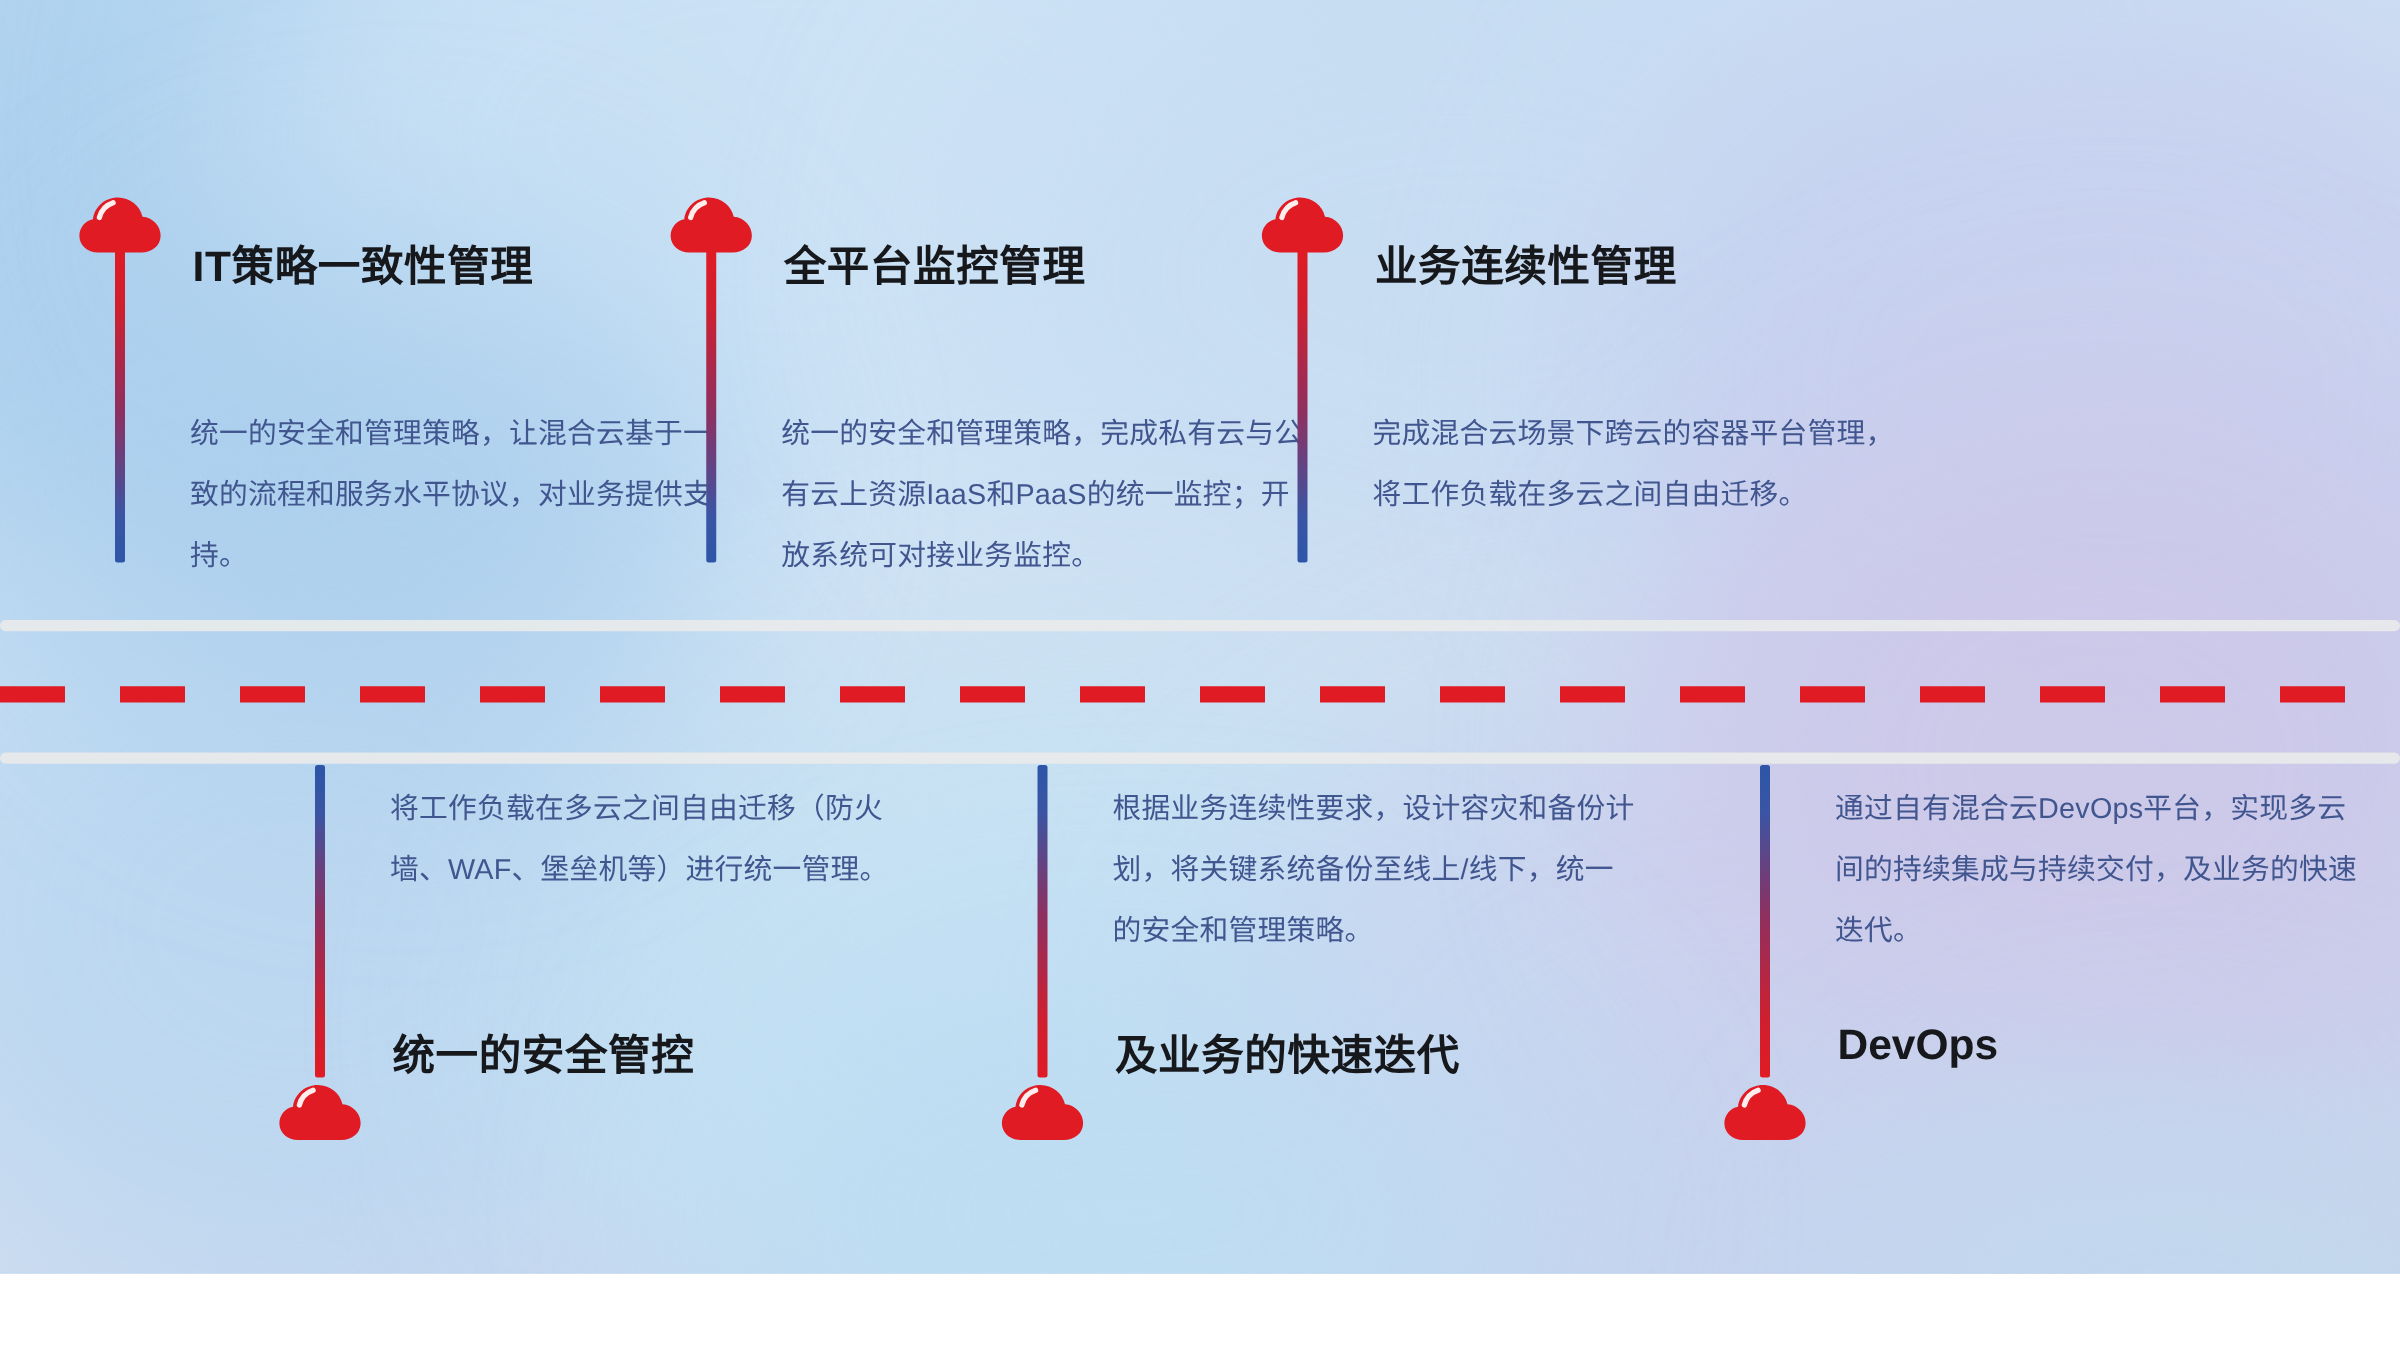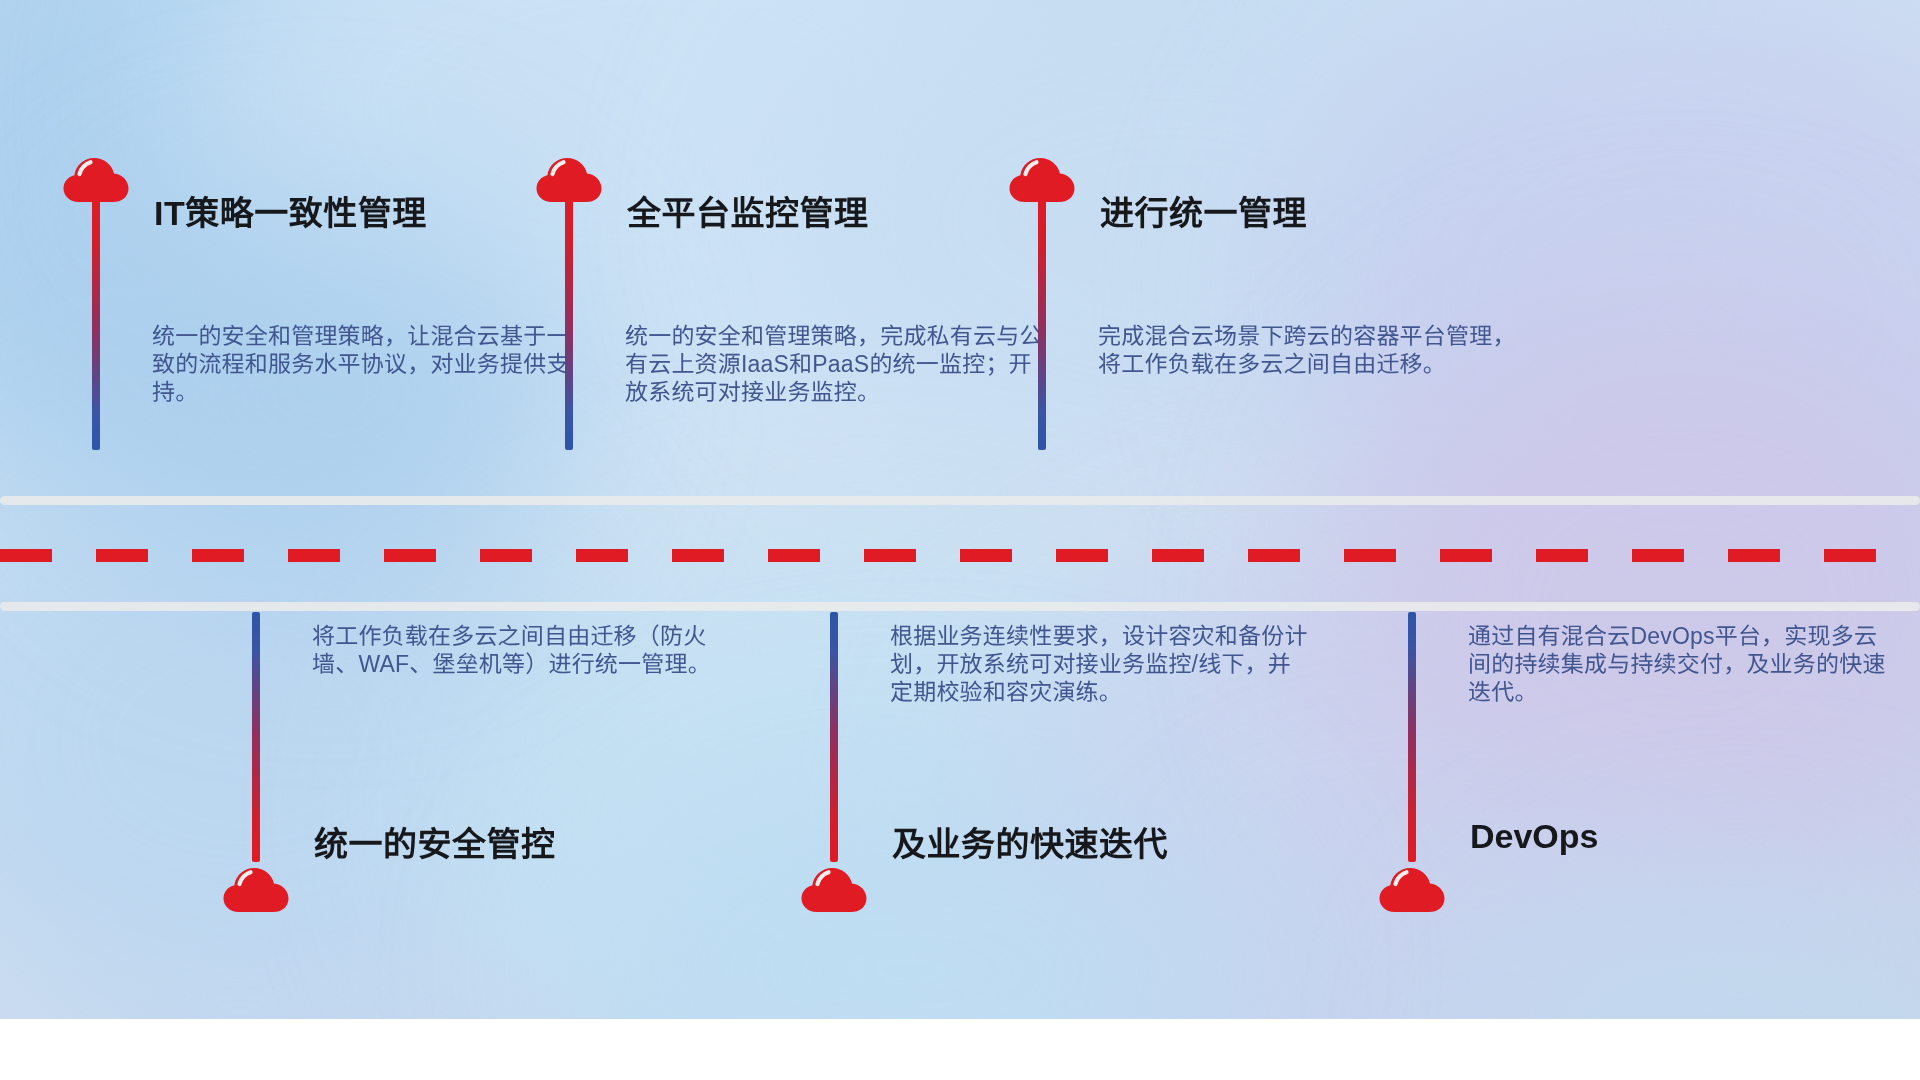--- a/index.html
+++ b/index.html
@@ -125,21 +125,21 @@
     font-weight: 700;
     color: #16181c;
     letter-spacing: .5px;
     white-space: nowrap;
   }
   .heading-en { letter-spacing: 0px; }
 
   .body-text {
     position: absolute;
     font-size: 23px;
-    line-height: 28px;
+    line-height: 49px;
     color: #41568f;
     width: 420px;
     letter-spacing: .2px;
   }
 
   
   .col-top .heading   { left: 92px;  top: 36px; }
   .col-top .body-text { left: 90px;  top: 172px; }
 
   
@@ -194,21 +194,21 @@
   </div>
 
   <div class="col col-top" style="left:1008px;">
     <div class="pin pin-top">
       <svg class="cloud-icon" viewBox="0 0 68 54">
         <path d="M16.5 52C8.0 52 1.5 46.2 1.5 38.6c0-6.6 4.6-12.0 10.9-13.3C13.5 15.5 22.0 8 32.3 8c9.6 0 17.7 6.6 19.7 15.4 8.0 .6 14.5 7.1 14.5 15.0C66.5 46.6 59.6 52 51.0 52z" fill="#e01b24"></path>
         <path d="M17.5 24.0c1.4-5.6 5.6-10.0 11.0-11.8" fill="none" stroke="#ffffff" stroke-width="4.2" stroke-linecap="round" opacity=".92"></path>
       </svg>
       <div class="stem"></div>
     </div>
-    <div class="heading">进行统一管理</div>
+    <div class="heading">业务连续性管理</div>
     <div class="body-text">完成混合云场景下跨云的容器平台管理，将工作负载在多云之间自由迁移。</div>
   </div>
 
   <div class="col col-bottom" style="left:222px;">
     <div class="pin pin-bottom">
       <div class="stem"></div>
       <svg class="cloud-icon" viewBox="0 0 68 54">
         <path d="M16.5 52C8.0 52 1.5 46.2 1.5 38.6c0-6.6 4.6-12.0 10.9-13.3C13.5 15.5 22.0 8 32.3 8c9.6 0 17.7 6.6 19.7 15.4 8.0 .6 14.5 7.1 14.5 15.0C66.5 46.6 59.6 52 51.0 52z" fill="#e01b24"></path>
         <path d="M17.5 24.0c1.4-5.6 5.6-10.0 11.0-11.8" fill="none" stroke="#ffffff" stroke-width="4.2" stroke-linecap="round" opacity=".92"></path>
       </svg>
@@ -218,21 +218,21 @@
   </div>
 
   <div class="col col-bottom" style="left:800px;">
     <div class="pin pin-bottom">
       <div class="stem"></div>
       <svg class="cloud-icon" viewBox="0 0 68 54">
         <path d="M16.5 52C8.0 52 1.5 46.2 1.5 38.6c0-6.6 4.6-12.0 10.9-13.3C13.5 15.5 22.0 8 32.3 8c9.6 0 17.7 6.6 19.7 15.4 8.0 .6 14.5 7.1 14.5 15.0C66.5 46.6 59.6 52 51.0 52z" fill="#e01b24"></path>
         <path d="M17.5 24.0c1.4-5.6 5.6-10.0 11.0-11.8" fill="none" stroke="#ffffff" stroke-width="4.2" stroke-linecap="round" opacity=".92"></path>
       </svg>
     </div>
-    <div class="body-text">根据业务连续性要求，设计容灾和备份计划，开放系统可对接业务监控/线下，并定期校验和容灾演练。</div>
+    <div class="body-text">根据业务连续性要求，设计容灾和备份计划，将关键系统备份至线上/线下，统一的安全和管理策略。</div>
     <div class="heading">及业务的快速迭代</div>
   </div>
 
   <div class="col col-bottom" style="left:1378px;">
     <div class="pin pin-bottom">
       <div class="stem"></div>
       <svg class="cloud-icon" viewBox="0 0 68 54">
         <path d="M16.5 52C8.0 52 1.5 46.2 1.5 38.6c0-6.6 4.6-12.0 10.9-13.3C13.5 15.5 22.0 8 32.3 8c9.6 0 17.7 6.6 19.7 15.4 8.0 .6 14.5 7.1 14.5 15.0C66.5 46.6 59.6 52 51.0 52z" fill="#e01b24"></path>
         <path d="M17.5 24.0c1.4-5.6 5.6-10.0 11.0-11.8" fill="none" stroke="#ffffff" stroke-width="4.2" stroke-linecap="round" opacity=".92"></path>
       </svg>

